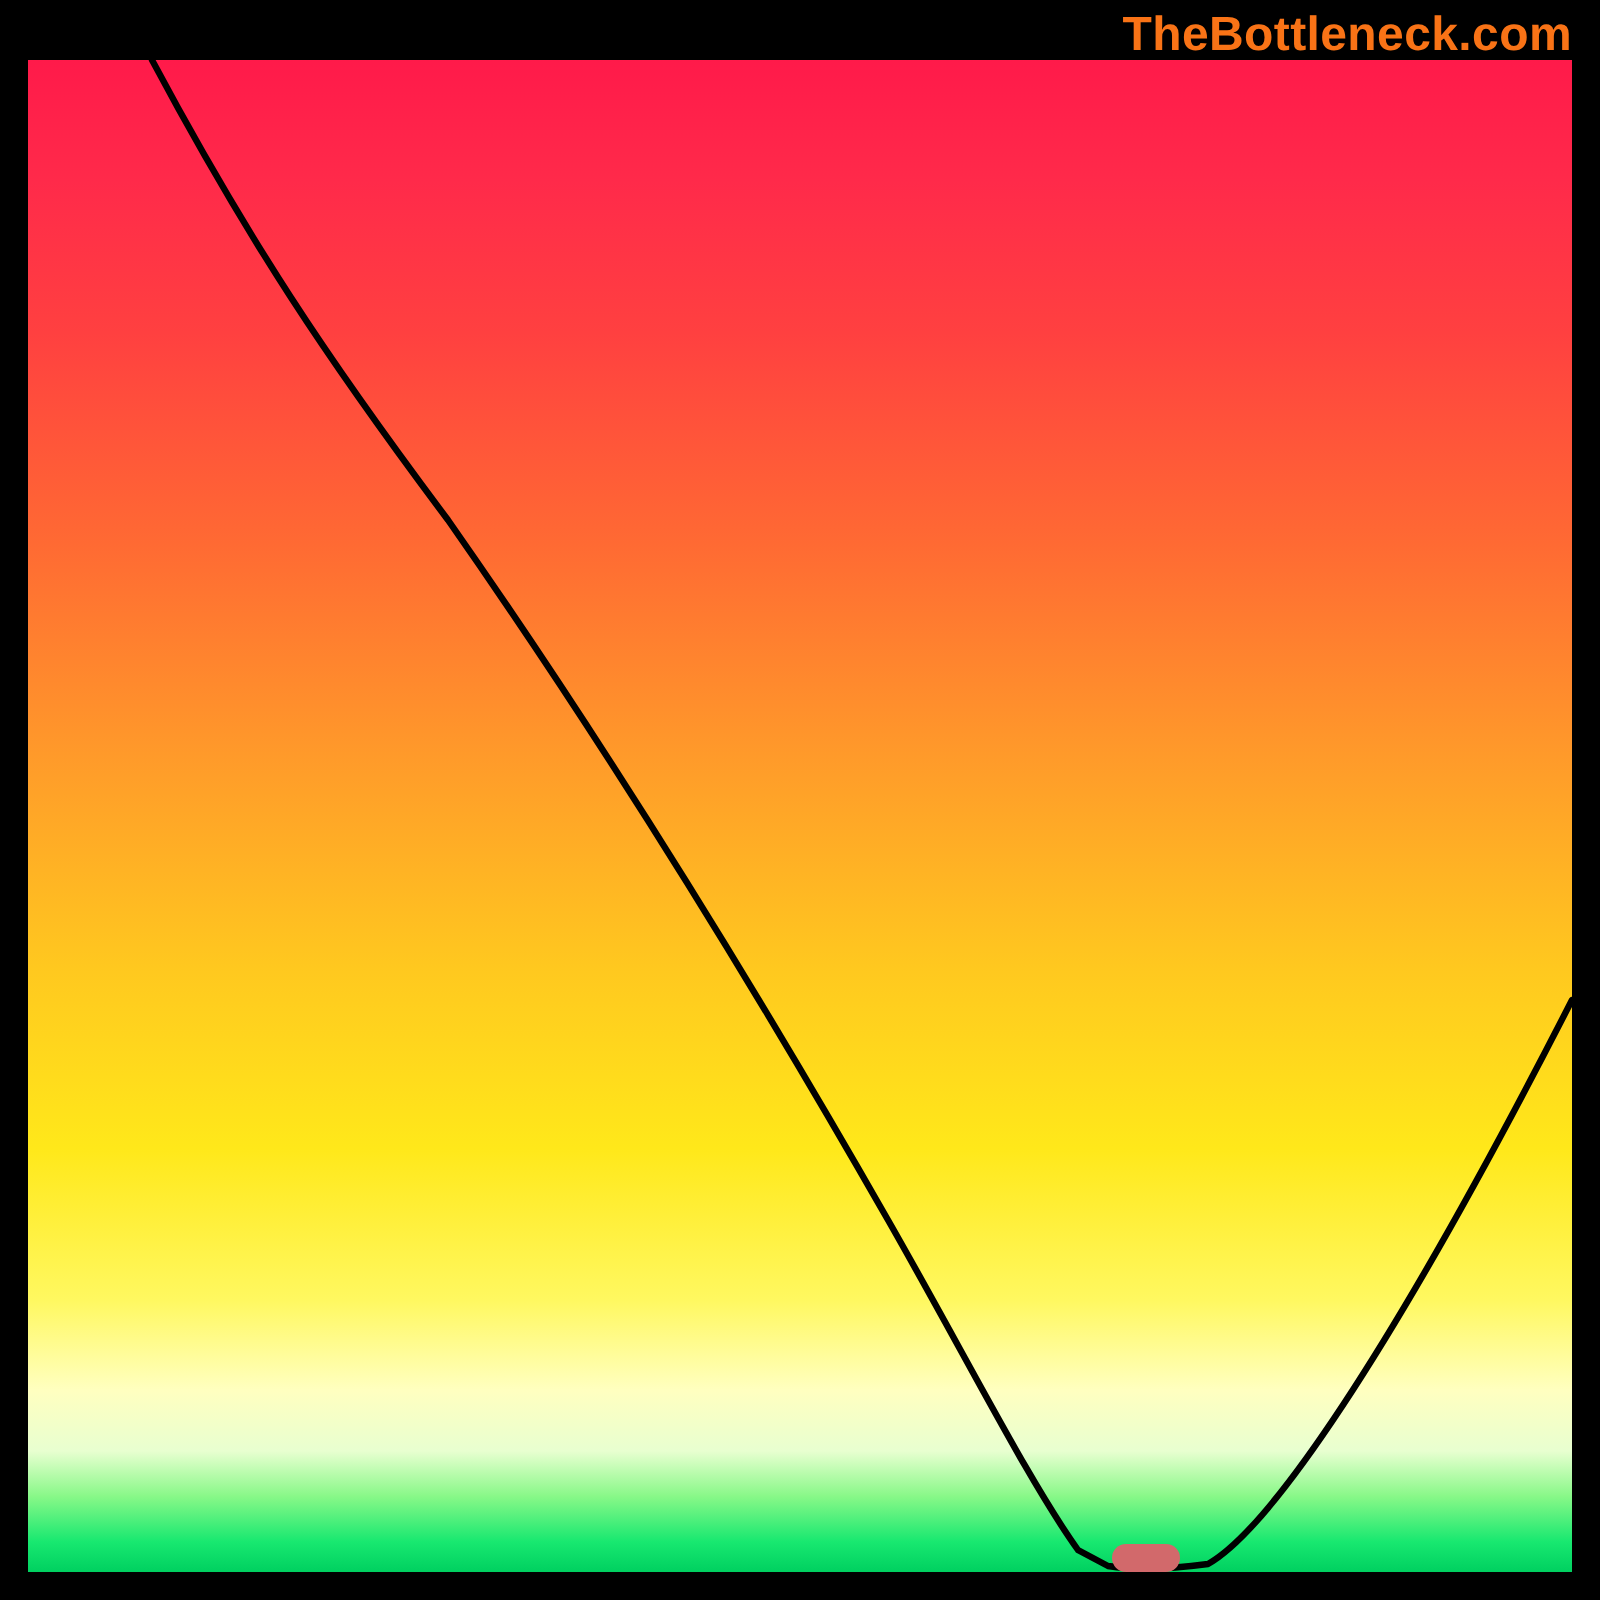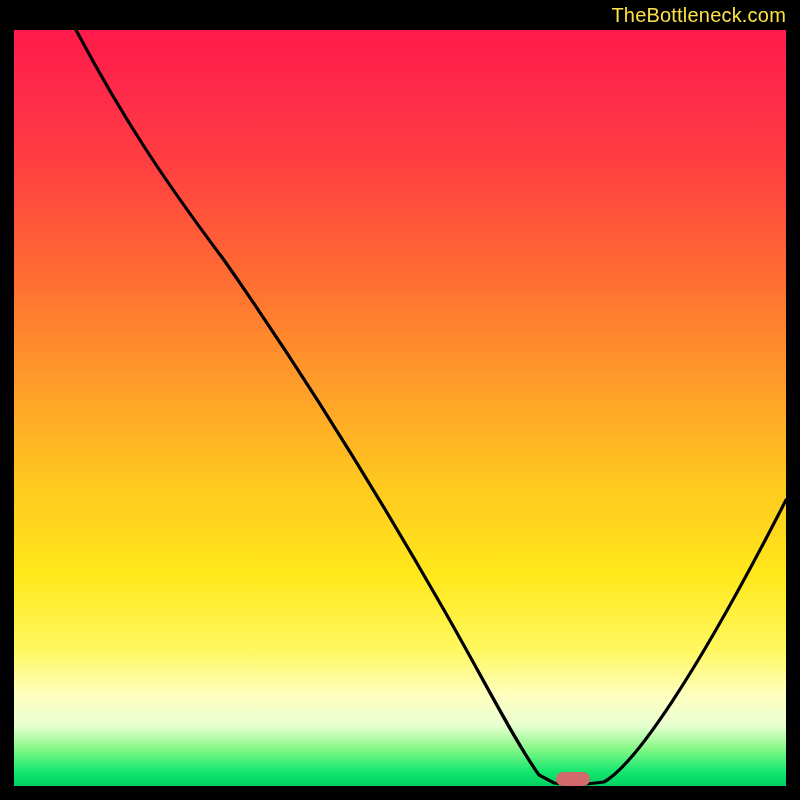--- a/index.html
+++ b/index.html
@@ -36,23 +36,23 @@
       #e8ffd0 92%,
       #88f888 95%,
       #18e870 98%,
       #00d060 100%
     );
   }
   .watermark {
     position: absolute;
     top: 4px;
     right: 14px;
-    color: #fde047;
-    font-size: 20px;
-    font-weight: 400;
+    color: #f97316;
+    font-size: 24px;
+    font-weight: 700;
     letter-spacing: 0.2px;
     user-select: none;
   }
   svg.curve {
     position: absolute;
     left: 0;
     top: 0;
     width: 772px;
     height: 756px;
   }

